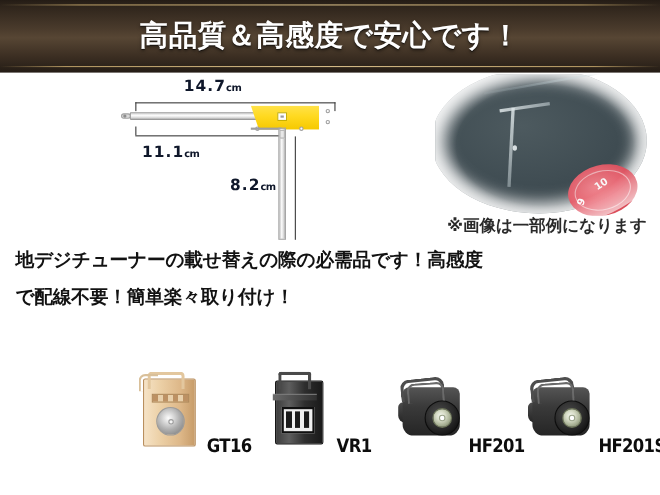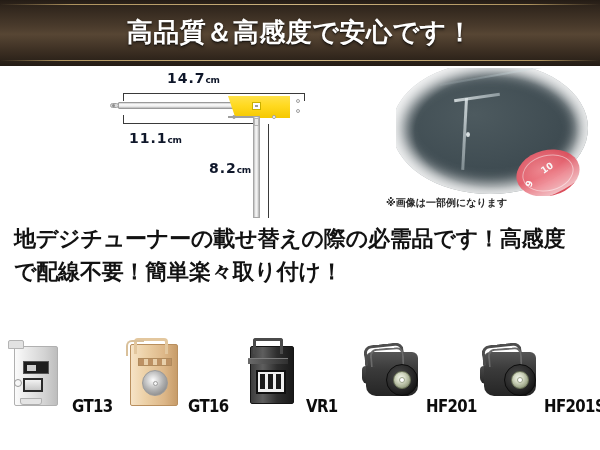--- a/index.html
+++ b/index.html
@@ -277,44 +277,44 @@
     position: absolute;
     color: #ffffff;
     font-size: 9px;
     font-weight: bold;
     font-family: "DejaVu Sans", "Liberation Sans", sans-serif;
   }
   .sticker-num.n1 { left: 8px; top: 24px; transform: rotate(-55deg); }
   .sticker-num.n2 { left: 26px; top: 13px; transform: rotate(-20deg); }
   .photo-caption {
     position: absolute;
-    right: 24px;
+    right: 12px;
     top: 196px;
     width: 190px;
-    text-align: left;
+    text-align: right;
     color: #2a2a2a;
-    font-size: 10px;
+    font-size: 15px;
     font-weight: bold;
     white-space: nowrap;
     font-family: "DejaVu Sans", "Liberation Sans", sans-serif;
   }
 
   
   .desc {
     position: absolute;
     left: 0; right: 0;
     top: 222px;
     padding: 0 14px;
     box-sizing: border-box;
     color: #121212;
-    font-size: 22px;
+    font-size: 17px;
     font-weight: bold;
     line-height: 33px;
     letter-spacing: -0.2px;
-    font-family: Liberation Serif, serif;
+    font-family: Liberation Mono, monospace;
   }
   .desc-line { white-space: nowrap; }
 
   
   .conn-row {
     position: absolute;
     left: 0; right: 0;
     top: 332px;
     height: 92px;
   }
@@ -652,31 +652,20 @@
   </div>
   <div class="photo-caption">※画像は一部例になります</div>
 
   <div class="desc">
     <div class="desc-line">地デジチューナーの載せ替えの際の必需品です！高感度</div>
     <div class="desc-line">で配線不要！簡単楽々取り付け！</div>
   </div>
 
   <div class="conn-row">
 
-    <div class="conn-cell c0">
-      <div class="conn-img">
-        <div class="gt13-body"></div>
-        <div class="gt13-tab"></div>
-        <div class="gt13-slot"></div>
-        <div class="gt13-circ"></div>
-        <div class="gt13-port"></div>
-        <div class="gt13-foot"></div>
-      </div>
-      <div class="conn-label">GT13</div>
-    </div>
 
     <div class="conn-cell c1">
       <div class="conn-img">
         <div class="gt16-body"></div>
         <div class="gt16-arm"></div>
         <div class="gt16-wire"></div>
         <div class="gt16-slots"></div>
         <div class="gt16-ring"></div>
         <div class="gt16-pin"></div>
       </div>

